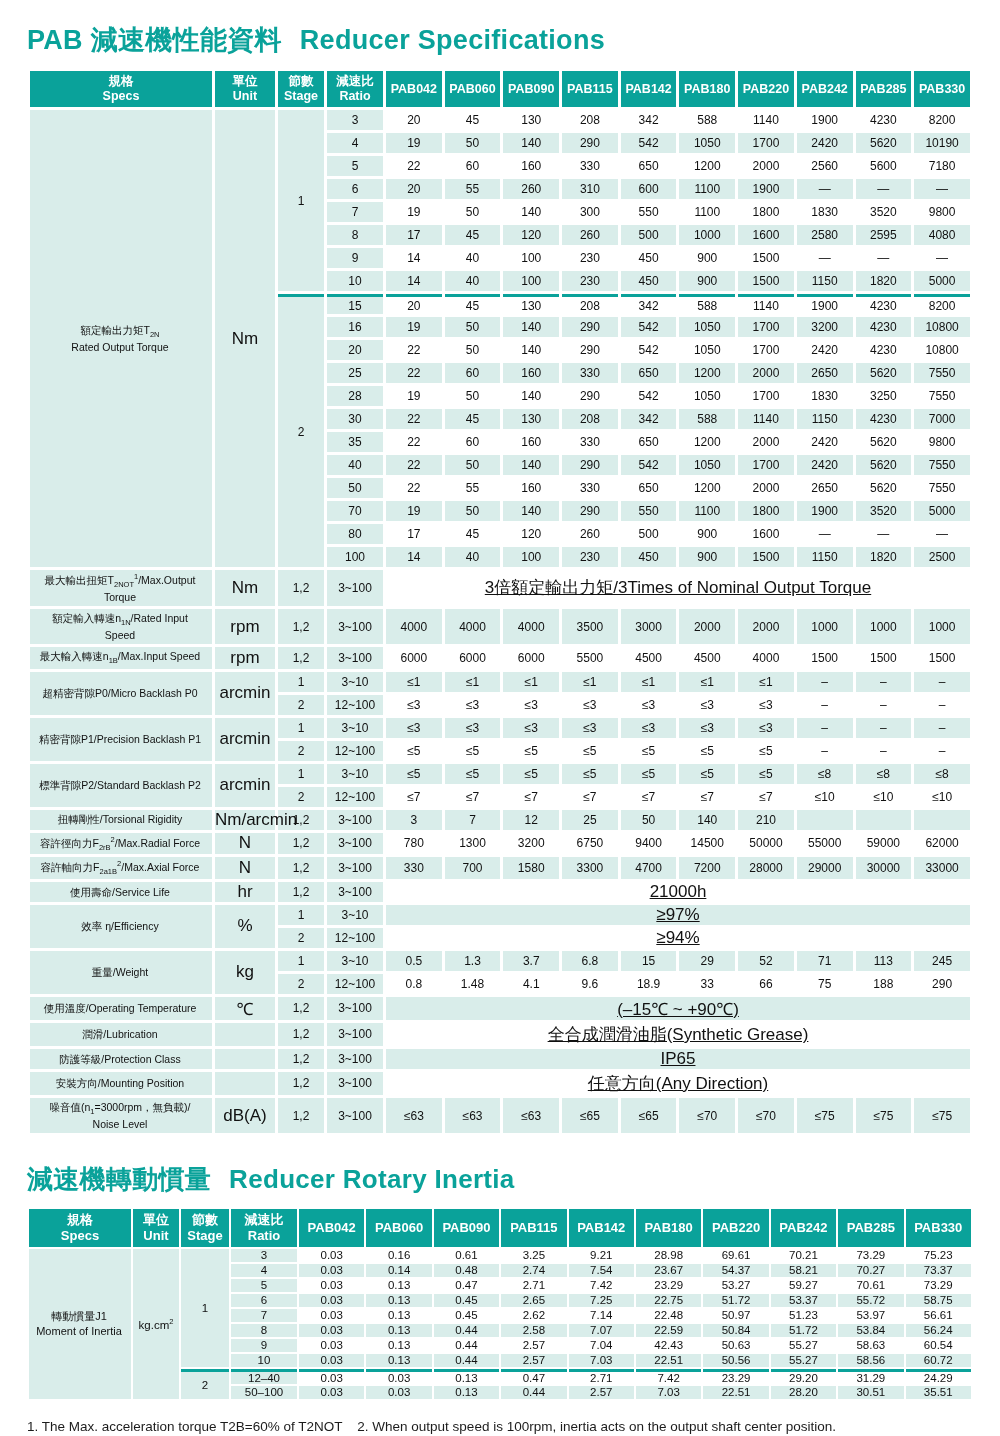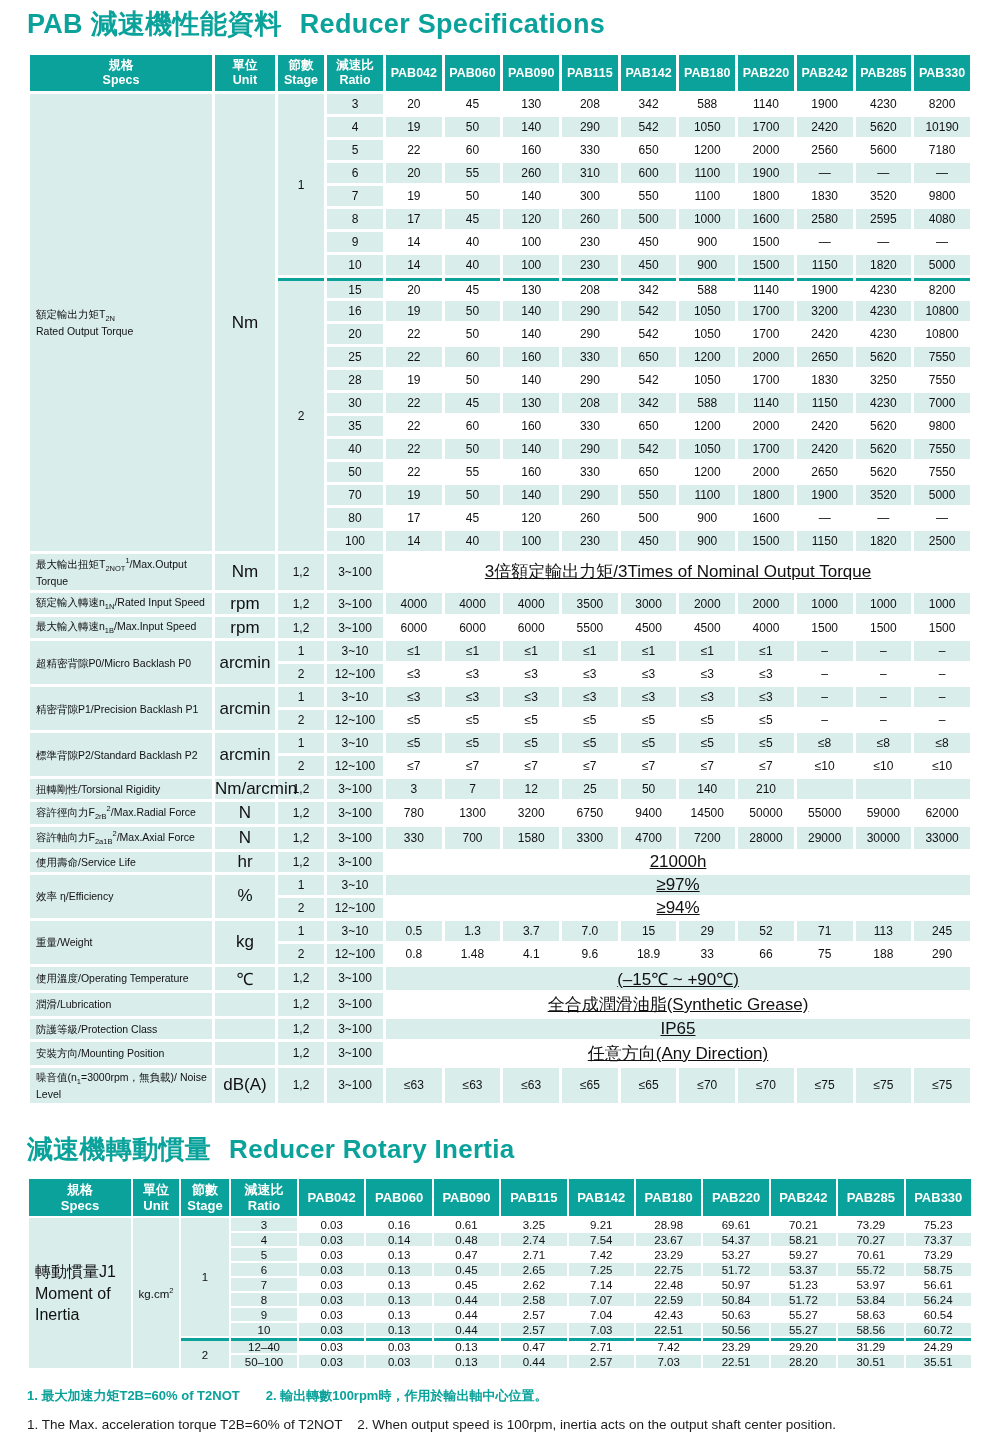--- a/index.html
+++ b/index.html
@@ -2,36 +2,36 @@
 <html style="--teal: #0aa29a; --light: #d9edea;"><head>
 <meta charset="utf-8">
 <style>
   :root { --teal:#0aa29a; --light:#d9edea; }
   * { box-sizing:border-box; }
   body {
     width:1000px; margin:0; padding:6px 27px 20px 27px;
     background:#ffffff; color:#111;
     font-family:"Liberation Sans", sans-serif;
   }
-  .title { color:var(--teal); font-size:27px; font-weight:bold; margin:0 0 10px 0; letter-spacing:.3px; }
+  .title { color:var(--teal); font-size:27px; font-weight:bold; margin:16px 0 10px 0; letter-spacing:.3px; }
   .title .en { margin-left:18px; }
   .title2 { margin-top:26px; margin-bottom:10px; font-size:26px; }
   table { border-collapse:separate; border-spacing:3px; table-layout:fixed; width:946px; }
   #inertia-table { border-spacing:2px; }
   th.hdr {
     background:var(--teal); color:#fff; font-weight:bold;
     font-size:12.5px; line-height:1.2; padding:3px 0; height:34px;
     text-align:center; vertical-align:middle;
   }
   #inertia-table th.hdr { height:36px; font-size:13px; }
   td { text-align:center; vertical-align:middle; font-size:12px; height:20px; padding:0; }
   #inertia-table td { font-size:11.5px; height:13px; }
   td.left, td.light { background:var(--light); }
-  td.spec-label { text-align:left; padding:2px 1px 2px 6px; font-size:10.5px; line-height:1.35; }
-  #inertia-table td.spec-label { font-size:16px;margin-top:16px; }
+  td.spec-label { text-align:center; padding:2px 8px 2px 6px; font-size:10.5px; line-height:1.35; }
+  #inertia-table td.spec-label { font-size:11px;margin-top:16px; }
   td.unit-cell { font-size:17px; }
   td.stage-cell, td.ratio-cell { font-size:12px; }
   sub, sup { font-size:7.5px; }
   td.sep { border-top:3px solid var(--teal); }
   #inertia-table td.sep { border-top:3px solid var(--teal); }
   .merged { font-size:17px;text-decoration:underline; }
   .footnotes { margin-top:16px; }
   .fn { white-space:pre-wrap; font-size:13px; line-height:1.5; }
   .fn.zh { color:var(--teal); font-weight:bold; }
   .fn.en { color:#1c1c1c; font-size:13.5px; }
@@ -539,21 +539,21 @@
         <td class="merged" colspan="10">≥94%</td>
       </tr>
       <tr>
         <td class="left spec-label" rowspan="2">重量/Weight</td>
         <td class="left unit-cell" rowspan="2">kg</td>
         <td class="left stage-cell">1</td>
         <td class="left ratio-cell">3~10</td>
         <td class="light">0.5</td>
         <td class="light">1.3</td>
         <td class="light">3.7</td>
-        <td class="light">7.0</td>
+        <td class="light">6.8</td>
         <td class="light">15</td>
         <td class="light">29</td>
         <td class="light">52</td>
         <td class="light">71</td>
         <td class="light">113</td>
         <td class="light">245</td>
       </tr>
       <tr>
         <td class="left stage-cell">2</td>
         <td class="left ratio-cell">12~100</td>
@@ -784,16 +784,15 @@
         <td class="light">7.03</td>
         <td class="light">22.51</td>
         <td class="light">28.20</td>
         <td class="light">30.51</td>
         <td class="light">35.51</td>
       </tr>
     </tbody>
   </table>
 
 <div class="footnotes">
-  <div class="fn zh">1. 最大加速力矩T2B=60% of T2NOT　　2. 輸出轉數100rpm時，作用於輸出軸中心位置。</div>
   <div class="fn en en-first">1. The Max. acceleration torque T2B=60% of T2NOT    2. When output speed is 100rpm, inertia acts on the output shaft center position.</div>
 
 </div>
 
 </body></html>

